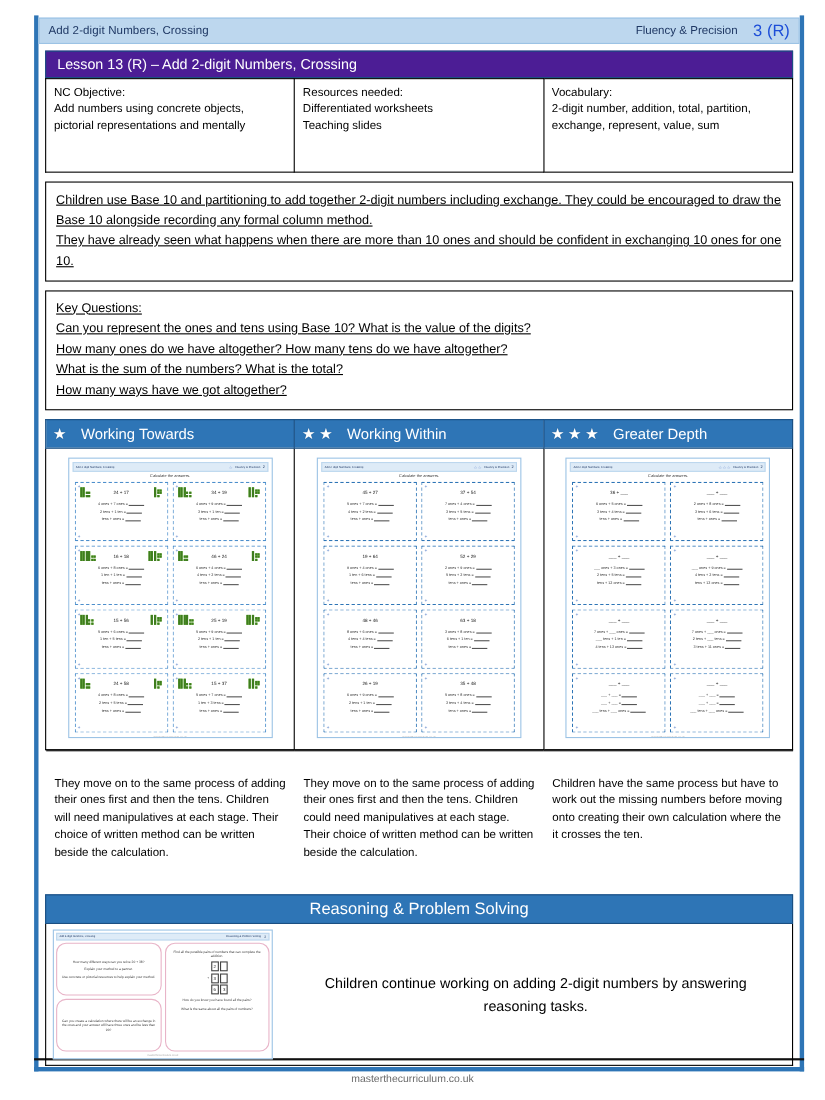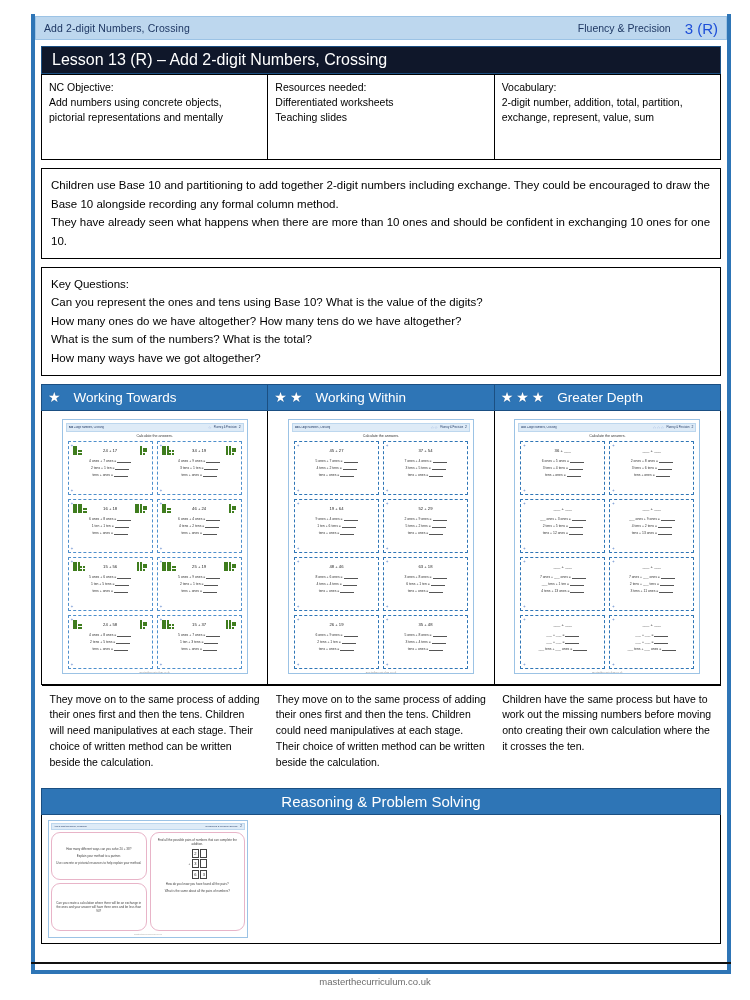--- a/index.html
+++ b/index.html
@@ -33,37 +33,37 @@
     font-size:10.5px; color:#1f3864; padding-right:14px;
   }
   .doc-header .pg {
     font-size:15px; color:#1d4ed8;
   }
 
   .content { position:absolute; left:41px; top:46px; width:680px; }
 
   
   .lesson-bar {
-    background:#0f172a; color:#fff;
+    background:#4c1d95; color:#fff;
     border:1px solid #1b4f82;
-    font-size:16px; padding:4px 10px;
+    font-size:13px; padding:4px 10px;
   }
 
   table.info { width:100%; border-collapse:collapse; table-layout:fixed; }
   table.info td {
     border:1px solid #000; vertical-align:top;
     padding:5px 7px; font-size:10.5px; line-height:1.45; color:#000;
     height:85px;
   }
   .cellhead { display:block; }
   .cellbody { display:block; }
 
   .block {
     border:1px solid #000; border-top:none;
-    padding:7px 9px; font-size:11.5px; line-height:1.62; color:#000;
+    padding:7px 9px; font-size:11.5px; line-height:1.62; color:#000;text-decoration:underline;
   }
   .block.sep { border-top:1px solid #000; margin-top:8px; }
   .block p { margin:0; }
 
   
   .diff { width:100%; border-collapse:collapse; table-layout:fixed; margin-top:8px; }
   .diff th {
     background:#2e75b6; color:#fff; border:1px solid #1b4f82;
     font-weight:normal; font-size:13.5px; padding:5px 6px; text-align:left;
   }
@@ -103,21 +103,21 @@
   .cube { width:2px; height:2px; background:#76c043; border:.3px solid #3f7d1e; }
   .cubes { display:flex; flex-wrap:wrap; width:5px; gap:.4px; }
   .calc { font-size:4.2px; color:#222; }
   .lineitem { font-size:3.4px; color:#333; text-align:center; margin-top:3.2px; white-space:nowrap; }
   .u { display:inline-block; border-bottom:.5px solid #555; min-width:14px; height:4px; vertical-align:-1px; }
   .mark { position:absolute; width:5px; height:5px; color:#8eaadb; font-size:4px; }
   .mark.tl { left:1.5px; top:1.5px; } .mark.bl { left:1.5px; bottom:1px; }
   .ws-foot { text-align:center; font-size:2.6px; color:#999; margin-top:3px; }
 
   .ws-note {
-    border-top:1px solid #000; padding:6px 8px;
+    border-top:1px solid #000; padding:22px 8px;
     font-size:10.5px; line-height:1.5; color:#000; min-height:95px;
   }
 
   
   .reason-bar {
     background:#2e75b6; color:#fff; border:1px solid #1b4f82;
     text-align:center; font-size:15px; padding:4px; margin-top:8px;
   }
   .reason-body {
     border:1px solid #000; border-top:none; display:flex; min-height:120px;
@@ -754,18 +754,19 @@
                 <div class="rtxt">How do you know you have found all the pairs?</div>
                 <div class="rtxt">What is the same about all the pairs of numbers?</div>
               </div>
               <div class="rcard">
                 <div class="rtxt">Can you create a calculation where there will be an exchange in the ones and your answer will have three ones and be less than 90?</div>
               </div>
             </div>
             <div class="rs-foot">masterthecurriculum.co.uk</div>
           </div>
       </div>
+      <div class="reason-right">Children continue working on adding 2-digit numbers by answering reasoning tasks.</div>
     </div>
 
   </div>
 
   <div class="site-footer">masterthecurriculum.co.uk</div>
 </div>
 
 </body></html>

